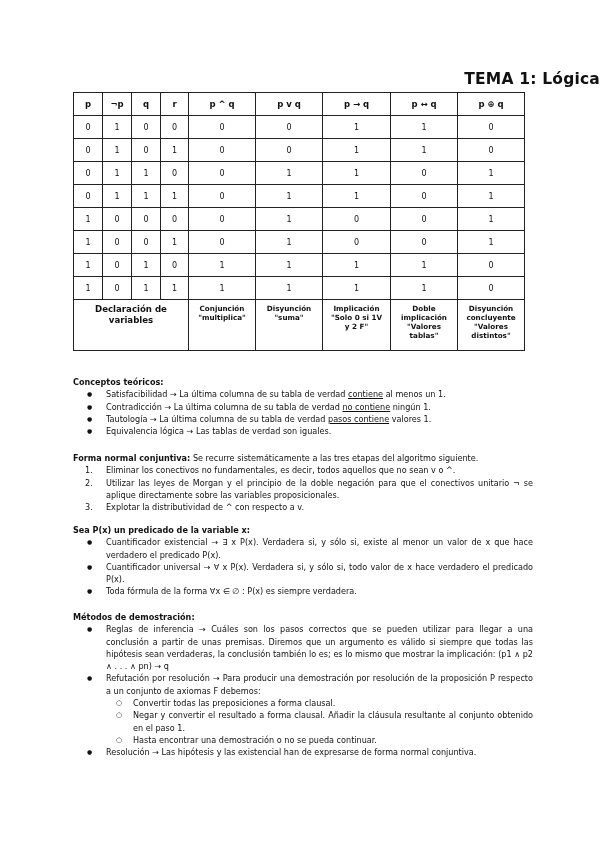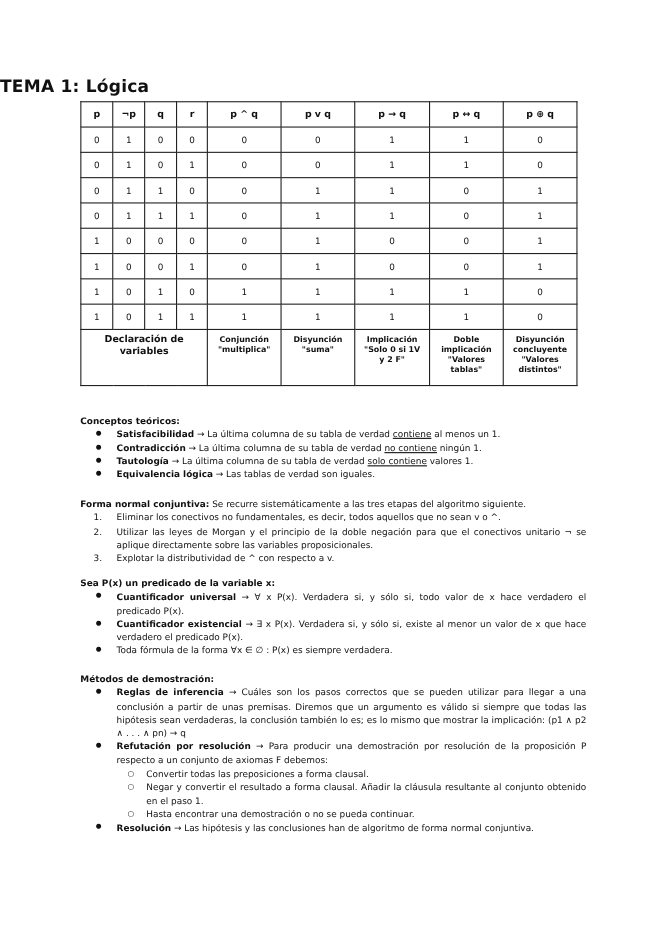--- a/index.html
+++ b/index.html
@@ -1,37 +1,37 @@
 <!DOCTYPE html>
 <html><head>
   <meta charset="utf-8">
   <style>
     html, body { margin: 0; padding: 0; background: #ffffff; }
     body { width: 600px; height: 848px; position: relative; overflow: hidden;
            font-family: "DejaVu Sans", sans-serif; color: #111; }
-    .title { position: absolute; top: 70px; left: 0; width: 600px; text-align: left;
+    .title { position: absolute; top: 70px; left: 0; width: 600px; text-align: right;
              font-size: 15.5px; font-weight: bold; letter-spacing: 0.2px; }
     table.tt { position: absolute; top: 92px; left: 73px; width: 451px;
                border-collapse: collapse; table-layout: fixed; font-size: 8px; }
     table.tt td, table.tt th { border: 1.2px solid #222; text-align: center; padding: 0;
                height: 22px; }
     table.tt th { font-weight: bold; font-size: 8.5px; }
     table.tt td.foot { height: 46px; font-weight: bold; font-size: 7.2px; line-height: 9px;
                vertical-align: top; padding-top: 4px; white-space: pre-line; }
     table.tt td.foot.big { font-size: 8.6px; line-height: 11px; }
     .sec { position: absolute; left: 73px; width: 460px; font-size: 8.1px; line-height: 12.3px; }
     .sec .h { font-weight: bold; margin-top: 20px; }
     .sec ul, .sec ol { margin: 0; padding: 0; }
     .sec li { list-style: none; position: relative; padding-left: 33px; text-align: justify; }
     .sec li .bul { position: absolute; left: 14px; top: 0; }
     .sec li.sub { padding-left: 60px; }
     .sec li.sub .bul { left: 43px; font-size: 7px; }
     .sec ol li .bul { left: 12px; }
     .u { text-decoration: underline; }
-    b { font-weight: bold; }
+    b { font-weight: normal; }
   </style>
 </head>
 <body>
 
 <div class="title">TEMA 1: Lógica</div>
 
 <table class="tt">
   <colgroup>
     <col style="width:29px">
       <col style="width:29px">
@@ -167,46 +167,46 @@
 distintos"</td>
   </tr>
 </tbody>
   </table>
 
 <div class="sec" style="top:356px">
   <div class="h">Conceptos teóricos:</div>
   <ul id="conceptos-list">
       <li><span class="bul" style="font-size: 6px;">●</span><b>Satisfacibilidad</b><span> → La última columna de su tabla de verdad </span><span class="u">contiene</span><span> al menos un 1.</span></li>
       <li><span class="bul" style="font-size: 6px;">●</span><b>Contradicción</b><span> → La última columna de su tabla de verdad </span><span class="u">no contiene</span><span> ningún 1.</span></li>
-      <li><span class="bul" style="font-size: 6px;">●</span><b>Tautología</b><span> → La última columna de su tabla de verdad </span><span class="u">solo contiene</span><span> valores 1.</span></li>
+      <li><span class="bul" style="font-size: 6px;">●</span><b>Tautología</b><span> → La última columna de su tabla de verdad </span><span class="u">pasos contiene</span><span> valores 1.</span></li>
       <li><span class="bul" style="font-size: 6px;">●</span><b>Equivalencia lógica</b><span> → Las tablas de verdad son iguales.</span><span class="u"></span><span></span></li>
     </ul>
 </div>
 
 <div class="sec" style="top:452px">
   <div><span class="h">Forma normal conjuntiva:</span><span> Se recurre sistemáticamente a las tres etapas del algoritmo siguiente.</span></div>
   <ol id="fnc-list">
       <li><span class="bul">1.</span><span>Eliminar los conectivos no fundamentales, es decir, todos aquellos que no sean v o ^.</span></li>
       <li><span class="bul">2.</span><span>Utilizar las leyes de Morgan y el principio de la doble negación para que el conectivos unitario ¬ se aplique directamente sobre las variables proposicionales.</span></li>
       <li><span class="bul">3.</span><span>Explotar la distributividad de ^ con respecto a v.</span></li>
     </ol>
 </div>
 
 <div class="sec" style="top:504px">
   <div class="h">Sea P(x) un predicado de la variable x:</div>
   <ul id="pred-list">
+      <li><span class="bul" style="font-size:6px">●</span><b>Cuantificador existencial</b><span> → ∃ x P(x). Verdadera si, y sólo si, existe al menor un valor de x que hace verdadero el predicado P(x).</span></li>
       <li><span class="bul" style="font-size:6px">●</span><b>Cuantificador universal</b><span> → ∀ x P(x). Verdadera si, y sólo si, todo valor de x hace verdadero el predicado P(x).</span></li>
-      <li><span class="bul" style="font-size:6px">●</span><b>Cuantificador existencial</b><span> → ∃ x P(x). Verdadera si, y sólo si, existe al menor un valor de x que hace verdadero el predicado P(x).</span></li>
       <li><span class="bul" style="font-size:6px">●</span><b></b><span>Toda fórmula de la forma ∀x ∈ ∅ : P(x) es siempre verdadera.</span></li>
     </ul>
 </div>
 
 <div class="sec" style="top:591px">
   <div class="h">Métodos de demostración:</div>
   <ul id="met-list">
       <li><span class="bul" style="font-size:6px">●</span><b>Reglas de inferencia</b><span> → Cuáles son los pasos correctos que se pueden utilizar para llegar a una conclusión a partir de unas premisas. Diremos que un argumento es válido si siempre que todas las hipótesis sean verdaderas, la conclusión también lo es; es lo mismo que mostrar la implicación: (p1 ∧ p2 ∧ . . . ∧ pn) → q</span></li>
       <li><span class="bul" style="font-size:6px">●</span><b>Refutación por resolución</b><span> → Para producir una demostración por resolución de la proposición P respecto a un conjunto de axiomas F debemos:</span></li>
       <li class="sub"><span class="bul">○</span><span>Convertir todas las preposiciones a forma clausal.</span></li>
       <li class="sub"><span class="bul">○</span><span>Negar y convertir el resultado a forma clausal. Añadir la cláusula resultante al conjunto obtenido en el paso 1.</span></li>
       <li class="sub"><span class="bul">○</span><span>Hasta encontrar una demostración o no se pueda continuar.</span></li>
-      <li><span class="bul" style="font-size:6px">●</span><b>Resolución</b><span> → Las hipótesis y las conclusiones han de algoritmo de forma normal conjuntiva.</span></li>
+      <li><span class="bul" style="font-size:6px">●</span><b>Resolución</b><span> → Las hipótesis y las existencial han de expresarse de forma normal conjuntiva.</span></li>
     </ul>
 </div>
 
 </body></html>

